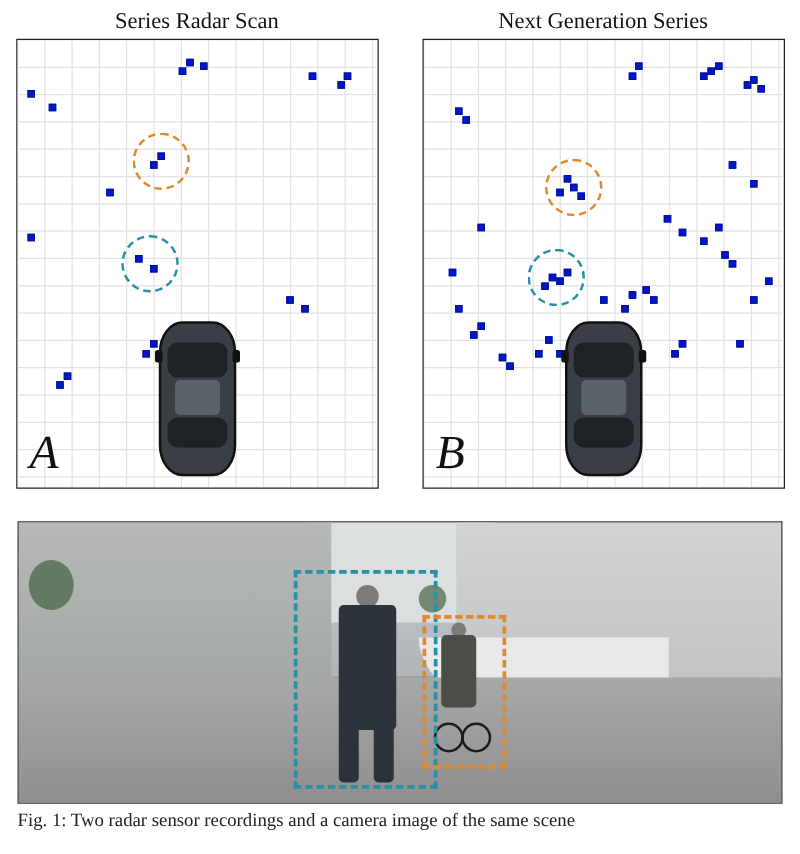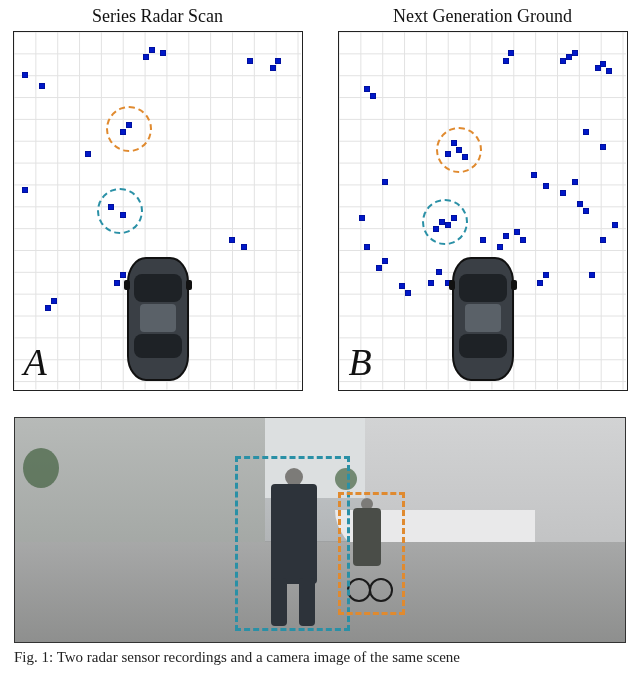--- a/index.html
+++ b/index.html
@@ -255,21 +255,21 @@
             <rect x="18" y="50" width="36" height="28" rx="4" fill="#5a6168"></rect>
             <rect x="2" y="26" width="6" height="10" rx="2" fill="#111"></rect>
             <rect x="64" y="26" width="6" height="10" rx="2" fill="#111"></rect>
           </svg>
         </div>
         <div class="panel-letter">A</div>
       </div>
     </div>
 
     <div class="panel-col">
-      <div class="panel-title">Next Generation Ground</div>
+      <div class="panel-title">Next Generation Series</div>
       <div class="radar-panel" id="panel-b">
         <svg class="grid-lines" viewBox="0 0 290 360" preserveAspectRatio="none">
             <line x1="0" x2="0" y1="0" y2="360"></line>
             <line x1="22" x2="22" y1="0" y2="360"></line>
             <line x1="44" x2="44" y1="0" y2="360"></line>
             <line x1="66" x2="66" y1="0" y2="360"></line>
             <line x1="88" x2="88" y1="0" y2="360"></line>
             <line x1="110" x2="110" y1="0" y2="360"></line>
             <line x1="132" x2="132" y1="0" y2="360"></line>
             <line x1="154" x2="154" y1="0" y2="360"></line>

